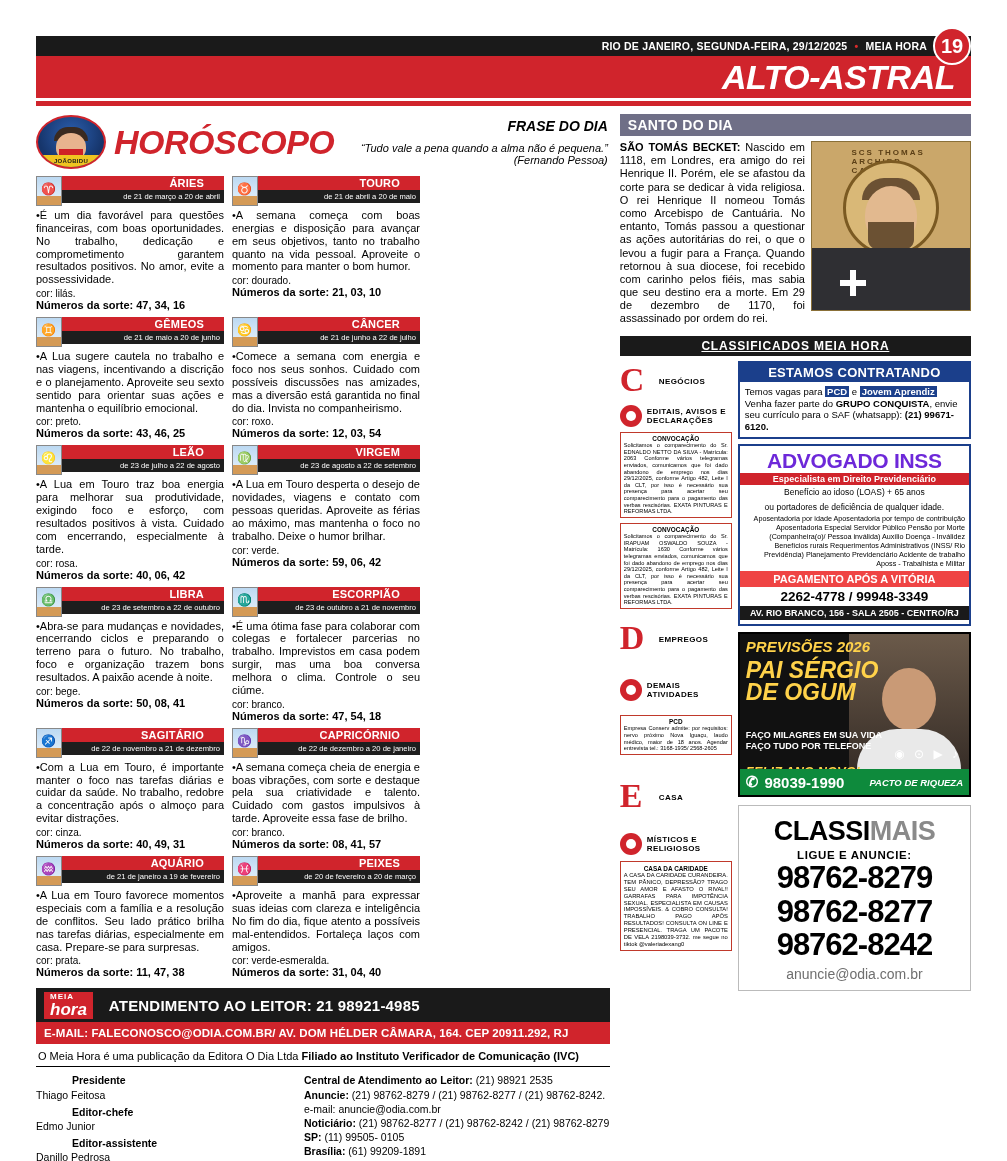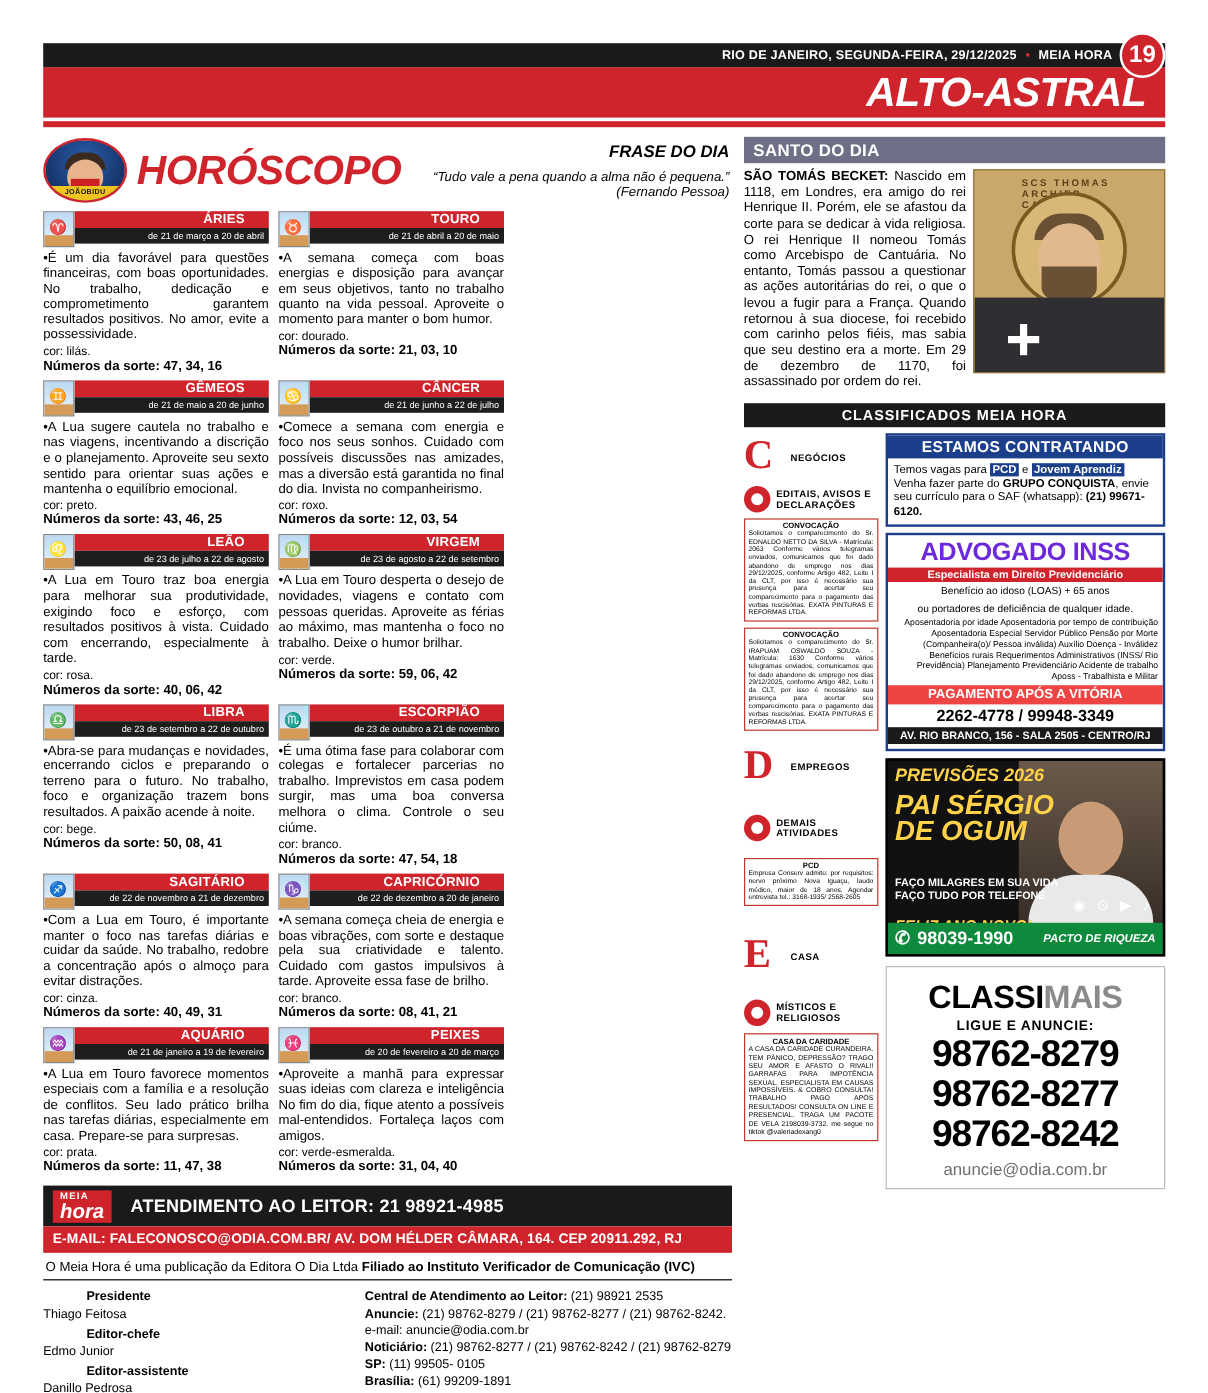--- a/index.html
+++ b/index.html
@@ -87,21 +87,21 @@
   .santo-img .face { position:absolute; left:50%; top:44px; transform:translateX(-50%); width:52px; height:58px; border-radius:50% 50% 45% 45%; background:#e2b98f; }
   .santo-img .beard { position:absolute; left:50%; top:80px; transform:translateX(-50%); width:46px; height:30px; border-radius:0 0 40% 40%; background:#6b5133; }
   .santo-img .hair { position:absolute; left:50%; top:36px; transform:translateX(-50%); width:58px; height:22px; border-radius:28px 28px 0 0; background:#6b5133; }
   .santo-img .robe { position:absolute; left:0; right:0; bottom:0; height:62px; background:#2f2f33; }
   .santo-img .cross { position:absolute; left:28px; bottom:14px; width:26px; height:26px; }
   .santo-img .cross:before, .santo-img .cross:after { content:""; position:absolute; background:#fff; }
   .santo-img .cross:before { left:10px; top:0; width:6px; height:26px; }
   .santo-img .cross:after { left:0; top:10px; width:26px; height:6px; }
   .santo-img .arc { position:absolute; left:50%; top:6px; transform:translateX(-50%); font-size:8px; color:#5b3f16; font-weight:bold; letter-spacing:2px; }
 
-  .class-head { background:#1a1a1a; color:#fff; text-align:center; font-size:12px; font-weight:bold; letter-spacing:.8px; padding:3px 0; margin-top:10px; }
+  .class-head { background:#1a1a1a; color:#fff; text-align:center; font-size:12px; font-weight:bold; letter-spacing:.8px; padding:3px 0; margin-top:10px;text-decoration:underline; }
   .class-wrap { display:flex; gap:6px; margin-top:5px; }
   .class-left { width:112px; }
   .class-right { flex:1; }
 
   .cat-row { display:flex; align-items:center; gap:5px; margin-top:4px; }
   .cat-letter { width:34px; height:34px; color:#d0242c; font-size:34px; font-weight:bold; line-height:30px; font-family:"Liberation Serif", serif; }
   .cat-label { font-size:8px; font-weight:bold; letter-spacing:.4px; }
   .cat-sub { display:flex; align-items:center; gap:5px; margin-top:6px; }
   .cat-dot { width:22px; height:22px; border-radius:50%; background:#d0242c; flex:none; position:relative; }
   .cat-dot:after { content:""; position:absolute; left:6px; top:6px; width:10px; height:10px; background:#fff; border-radius:50%; }
@@ -346,21 +346,21 @@
                 <div class="ground"></div>
                 <div class="mark">♑</div>
               </div>
             <div class="sign-labels">
               <div class="sign-name">CAPRICÓRNIO</div>
               <div class="sign-date">de 22 de dezembro a 20 de janeiro</div>
             </div>
           </div>
           <div class="sign-body">•A semana começa cheia de energia e boas vibrações, com sorte e destaque pela sua criatividade e talento. Cuidado com gastos impulsivos à tarde. Aproveite essa fase de brilho.</div>
           <div class="sign-color">cor: branco.</div>
-          <div class="sign-nums">Números da sorte: 08, 41, 21</div>
+          <div class="sign-nums">Números da sorte: 08, 41, 57</div>
         </div>
 
         <div class="sign">
           <div class="sign-head">
             <div class="sign-icon">
                 <div class="sky"></div>
                 <div class="ground"></div>
                 <div class="mark">♒</div>
               </div>
             <div class="sign-labels">

